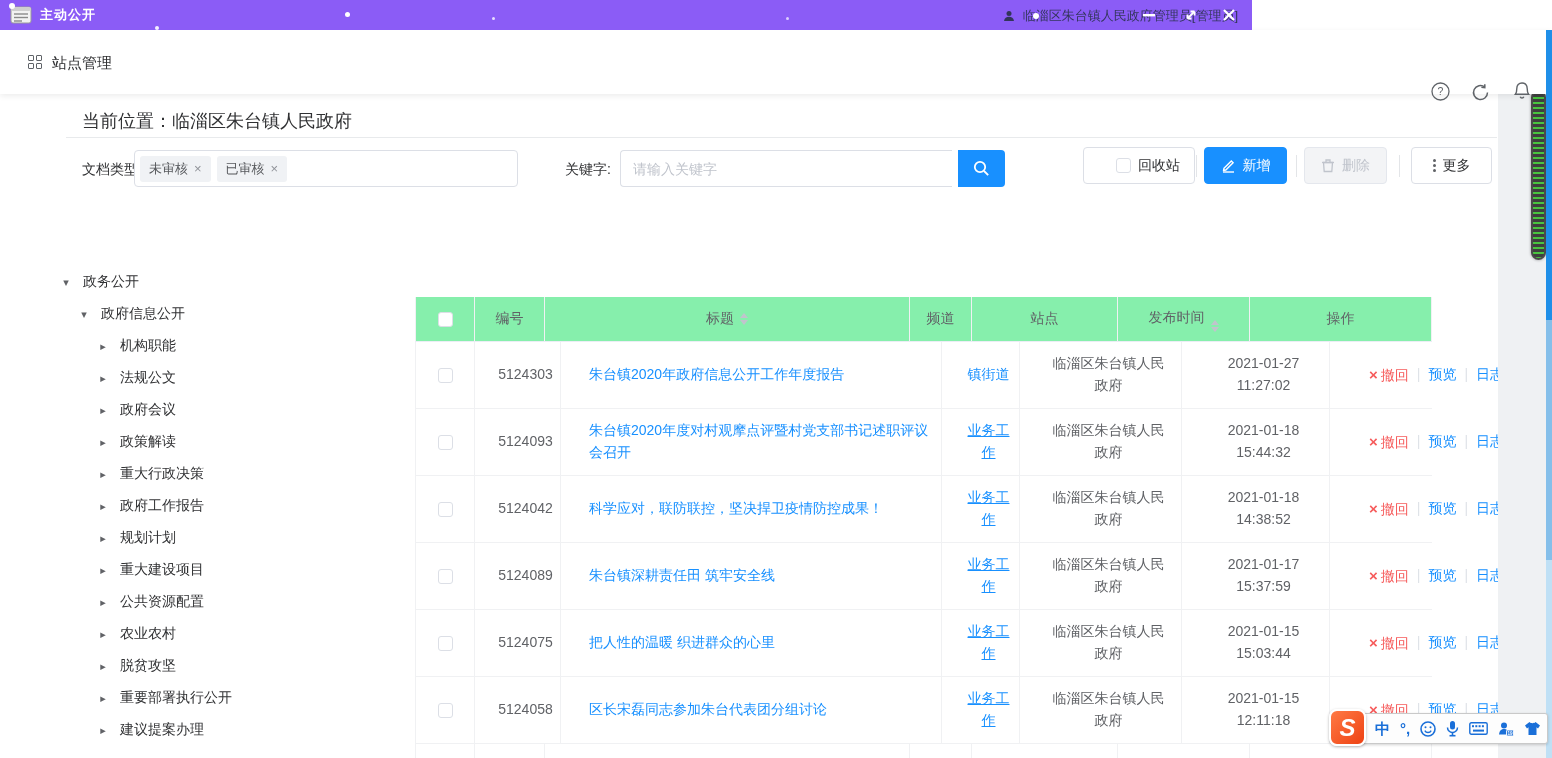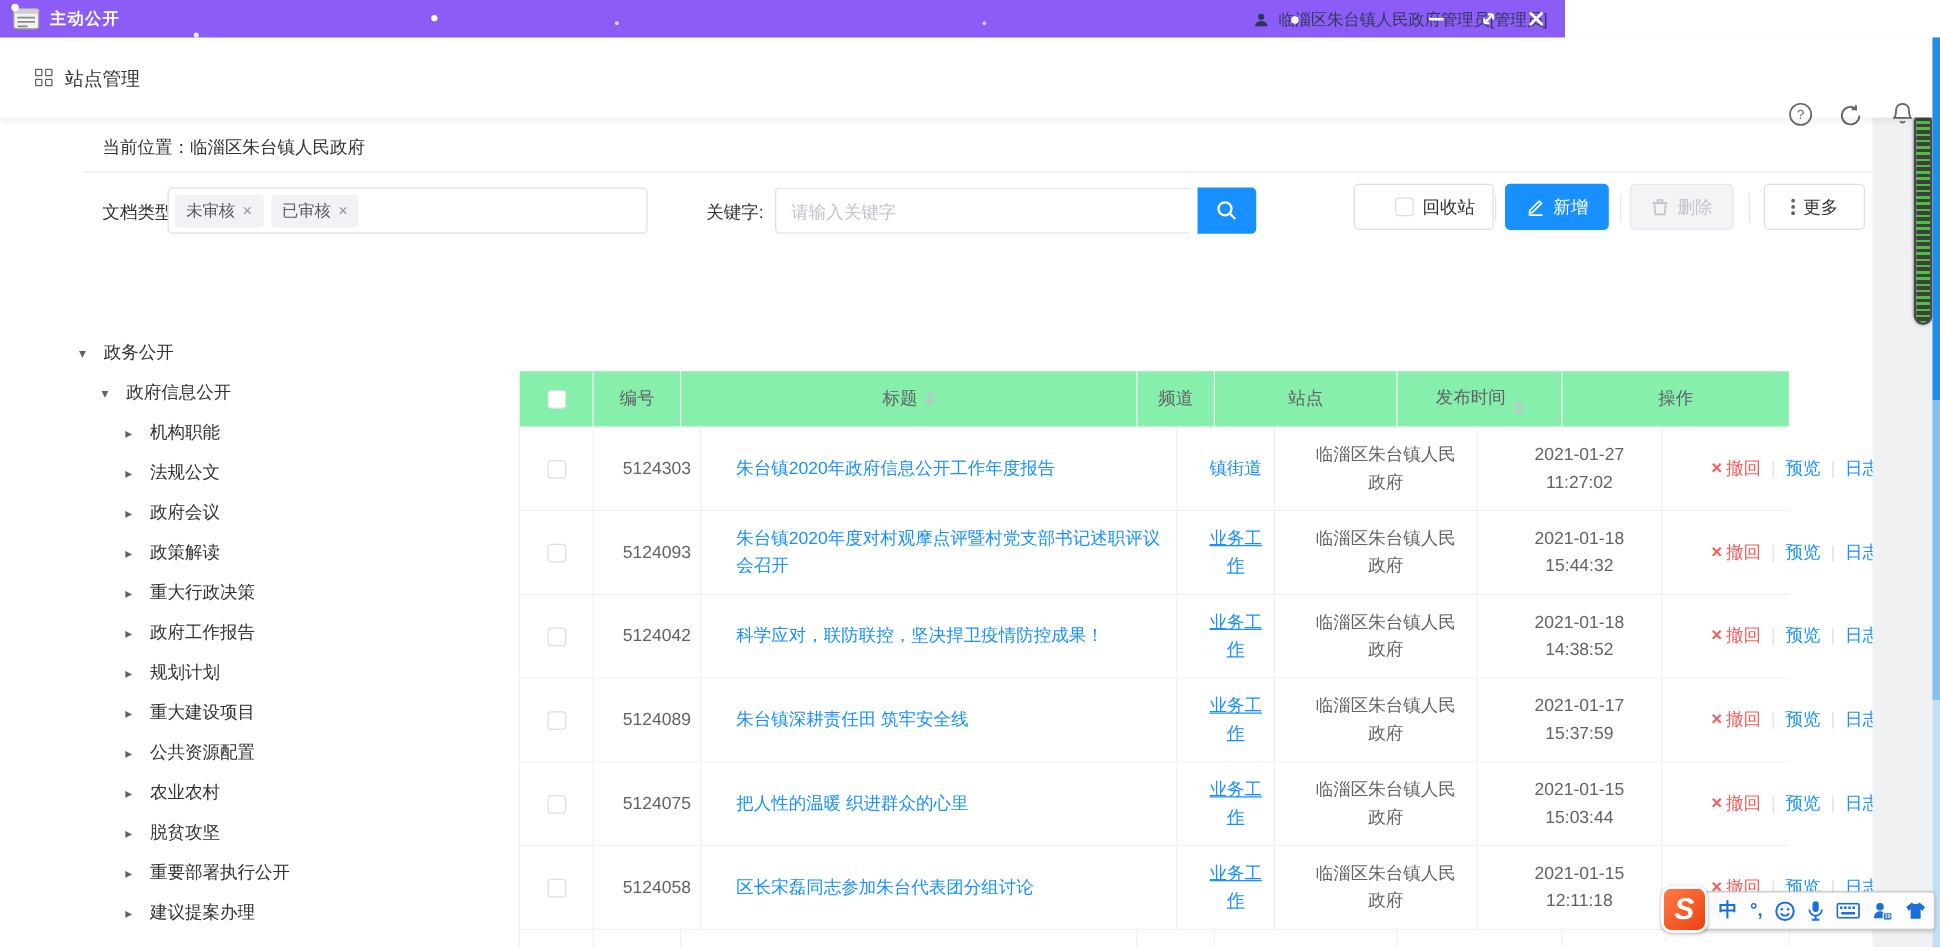--- a/index.html
+++ b/index.html
@@ -20,21 +20,21 @@
   
   .appbar{position:absolute;left:0;top:30px;width:1552px;height:64px;background:#fff;z-index:30;
     box-shadow:0 2px 6px rgba(0,0,0,.08);}
   .grid-icon{position:absolute;left:28px;top:25px;width:15px;height:15px;display:grid;grid-template-columns:6px 6px;grid-template-rows:6px 6px;gap:2px;}
   .grid-icon i{border:1.4px solid #5f6368;border-radius:1px;}
   .appbar-label{position:absolute;left:52px;top:24px;font-size:15px;color:#303133;}
   .hicon{position:absolute;top:53px;color:#5f6368;cursor:pointer;}
   .hicon.help{right:102px;top:52px;} .hicon.refresh{right:62px;} .hicon.bell{right:21px;top:51px;}
 
   
-  .crumb{position:absolute;left:82px;top:109px;font-size:14px;color:#303133;z-index:5;}
+  .crumb{position:absolute;left:82px;top:109px;font-size:18px;color:#303133;z-index:5;}
   .divider{position:absolute;left:66px;top:137px;width:1431px;height:1px;background:#e8eaec;}
 
   
   .flabel{position:absolute;top:161px;font-size:14px;color:#303133;font-weight:500;}
   .l-doctype{left:82px;} .l-keyword{left:565px;}
   .tagbox{position:absolute;left:134px;top:150px;width:384px;height:37px;border:1px solid #dcdfe6;border-radius:4px;
     display:flex;align-items:center;padding:0 5px;gap:6px;background:#fff;}
   .tag{background:#f0f2f5;border-radius:3px;height:26px;display:flex;align-items:center;padding:0 9px;font-size:13px;color:#56585c;gap:6px;}
   .tag .x{color:#909399;font-size:13px;cursor:pointer;}
   .kwinput{position:absolute;left:620px;top:150px;width:332px;height:37px;border:1px solid #dcdfe6;border-right:none;

